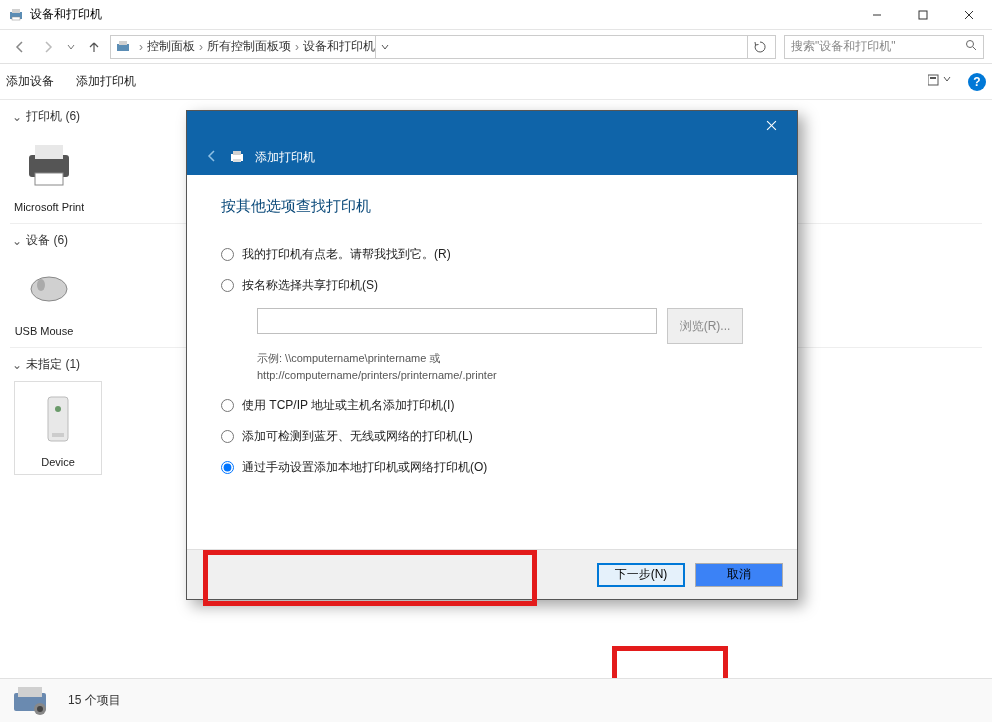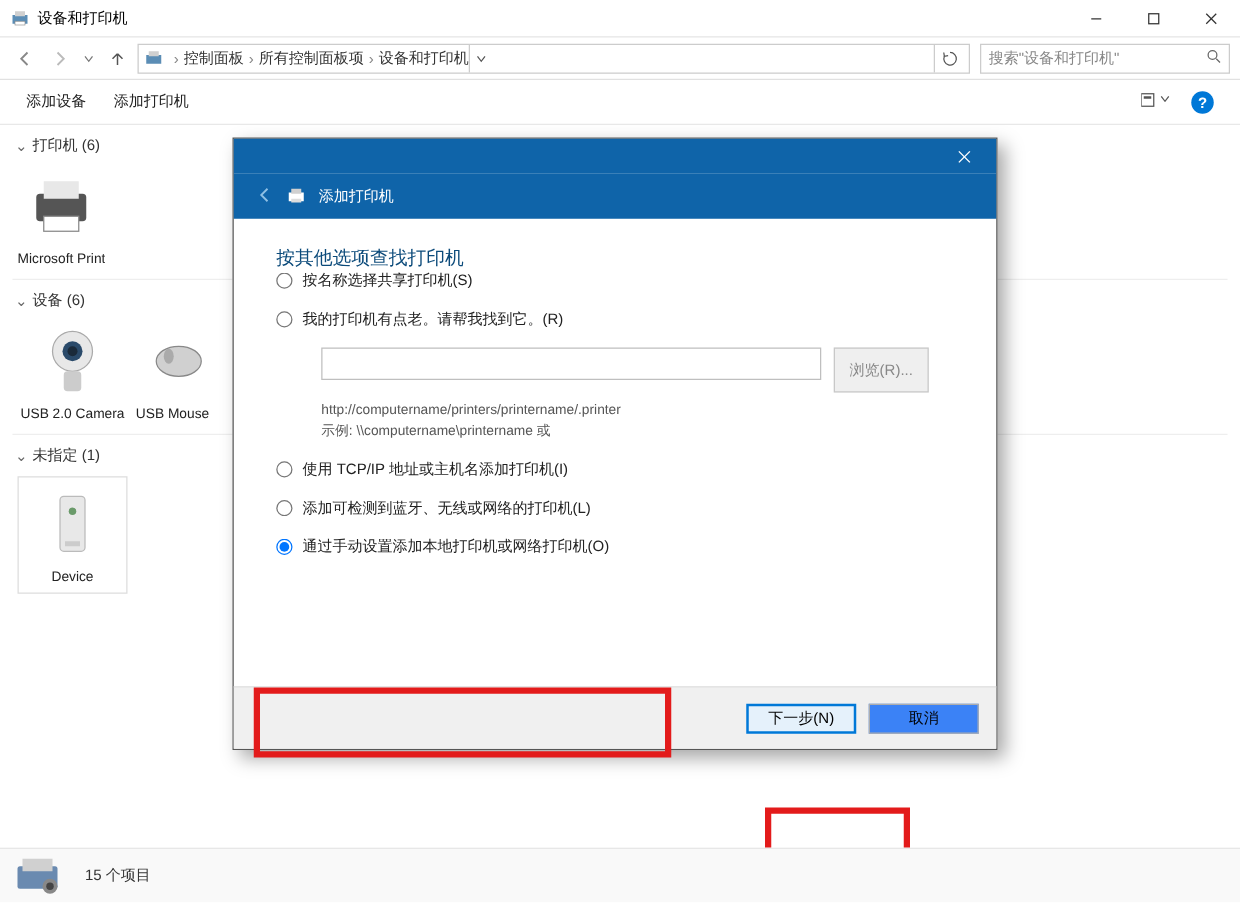--- a/index.html
+++ b/index.html
@@ -20,21 +20,21 @@
 .caret { width: 14px; height: 24px; display: flex; align-items: center; justify-content: center; color: #777; }
 .addressbar { flex: 1; height: 24px; border: 1px solid #ccc; display: flex; align-items: center; padding: 0 4px; font-size: 12px; color: #333; }
 .addressbar .aicon { width: 16px; height: 16px; margin-right: 4px; }
 .addressbar .sep { margin: 0 4px; color: #888; }
 .addr-refresh { width: 24px; height: 22px; border-left: 1px solid #ccc; margin-left: auto; display:flex; align-items:center; justify-content:center; }
 .addr-drop { width: 18px; height: 22px; border-left: 1px solid #ccc; display:flex; align-items:center; justify-content:center; }
 .searchbox { width: 200px; height: 24px; border: 1px solid #ccc; display: flex; align-items: center; padding: 0 6px; font-size: 12px; color: #888; margin-left: 4px; }
 .searchbox .sicon { margin-left: auto; color: #666; }
 
 
-.toolrow { height: 36px; display: flex; align-items: center; padding: 0 21px; border-bottom: 1px solid #e8e8e8; font-size: 12px; }
+.toolrow { height: 36px; display: flex; align-items: center; padding: 0 6px; border-bottom: 1px solid #e8e8e8; font-size: 12px; }
 .toolrow .tbtn { margin-right: 22px; color: #222; }
 .toolrow .tright { margin-left: auto; display: flex; align-items: center; gap: 16px; }
 .helpicon { width: 18px; height: 18px; border-radius: 50%; background: #0078d7; color: #fff; display:flex; align-items:center; justify-content:center; font-size: 12px; font-weight: bold; }
 
 
 .content { position: relative; height: 578px; overflow: hidden; background: #fff; }
 .section-hdr { padding: 8px 12px 4px; font-size: 12px; color: #333; display: flex; align-items: center; gap: 4px; }
 .section-hdr .chev { color: #666; }
 .grid { display: flex; flex-wrap: wrap; gap: 4px 6px; padding: 4px 14px 10px; }
 .device { width: 88px; text-align: center; font-size: 11px; color: #222; }
@@ -46,21 +46,21 @@
 .statusbar .sicon2 { width: 40px; height: 32px; }
 
 
 .dialog { position: absolute; left: 186px; top: 10px; width: 612px; height: 490px; background: #fff; border: 1px solid #555; box-shadow: 6px 6px 14px rgba(0,0,0,0.35); }
 .dlg-title { height: 28px; background: #0f64a9; display: flex; align-items: center; justify-content: flex-end; padding: 0 6px; }
 .dlg-close { width: 40px; height: 26px; display:flex; align-items:center; justify-content:center; color: #fff; }
 .dlg-header { height: 36px; background: #0f64a9; display: flex; align-items: center; padding: 0 18px; gap: 10px; color: #fff; font-size: 12px; }
 .dlg-back { color: #8fc0e4; }
 .dlg-picon { width: 16px; height: 16px; }
 .dlg-body { padding: 22px 34px 10px; font-size: 12px; color: #222; }
-.dlg-heading { color: #0b4a7a; font-size: 15px; font-weight: normal; }
+.dlg-heading { color: #0b4a7a; font-size: 15px; margin-bottom: 30px; font-weight: normal; }
 .opt { display: flex; align-items: flex-start; gap: 8px; margin-bottom: 14px; }
 .opt input[type=radio] { margin-top: 2px; }
 .inputrow { display: flex; gap: 10px; margin: 6px 0 6px 36px; }
 .inputrow input { width: 400px; height: 26px; border: 1px solid #bfbfbf; padding: 0 6px; font-size: 12px; }
 .browsebtn { width: 76px; height: 36px; font-size: 12px; background: #efefef; border: 1px solid #c8c8c8; color: #888; }
 .example { font-size: 11px; color: #555; margin: 2px 0 14px 36px; line-height: 1.5; }
 .redbox1 { position: absolute; left: 203px; top: 450px; width: 334px; height: 56px; border: 5px solid #e31b1b; pointer-events: none; }
 .redbox2 { position: absolute; left: 612px; top: 546px; width: 116px; height: 52px; border: 5px solid #e31b1b; pointer-events: none; }
 .dlg-footer { position: absolute; bottom: 0; left: 0; right: 0; height: 50px; border-top: 1px solid #dfdfdf; background: #f0f0f0; display: flex; align-items: center; justify-content: flex-end; padding: 0 14px; gap: 10px; }
 .dlg-footer button { width: 88px; height: 24px; font-size: 12px; border: 1px solid #adadad; background: #3b82f6; }
@@ -184,31 +184,20 @@
     </div>
     <div style="flex:1"></div>
   </div>
 
   <div class="divider"></div>
   <div class="section-hdr">
     <span class="chev">⌄</span>
     <span>设备 (6)</span>
   </div>
   <div class="grid">
-    <div class="device">
-      <div class="iconbox">
-        <svg width="50" height="56" viewBox="0 0 50 56">
-            <ellipse cx="25" cy="20" rx="16" ry="16" fill="#e8e8e8" stroke="#aaa"></ellipse>
-            <circle cx="25" cy="20" r="8" fill="#2a4a6a"></circle>
-            <circle cx="25" cy="20" r="4" fill="#1a2a3a"></circle>
-            <rect x="18" y="36" width="14" height="16" rx="3" fill="#ccc"></rect>
-          </svg>
-      </div>
-      <div>USB 2.0 Camera</div>
-    </div>
     <div class="device" style="width:60px;text-align:center;">
       <div class="iconbox">
         <svg width="50" height="40" viewBox="0 0 50 40">
             <ellipse cx="28" cy="20" rx="18" ry="12" fill="#d0d0d0" stroke="#888"></ellipse>
             <ellipse cx="20" cy="16" rx="4" ry="6" fill="#aaa"></ellipse>
           </svg>
       </div>
       <div style="overflow:hidden; white-space:nowrap;">USB Mouse</div>
     </div>
   </div>
@@ -253,34 +242,34 @@
             <rect x="4" y="10" width="8" height="3" fill="#ddd"></rect>
           </svg>
       </span>
       <span>添加打印机</span>
     </div>
     <div class="dlg-body">
       <h2 class="dlg-heading">按其他选项查找打印机</h2>
 
       <label class="opt">
         <input type="radio" name="findopt" style="">
+        <span>我的打印机有点老。请帮我找到它。(R)</span>
+      </label>
+
+      <label class="opt">
+        <input type="radio" name="findopt" style="">
         <span>按名称选择共享打印机(S)</span>
-      </label>
-
-      <label class="opt">
-        <input type="radio" name="findopt" style="">
-        <span>我的打印机有点老。请帮我找到它。(R)</span>
       </label>
       <div class="inputrow">
         <input type="text" value="" style="">
         <button class="browsebtn" disabled="">浏览(R)...</button>
       </div>
       <div class="example">
+        <div>示例: \\computername\printername 或</div>
         <div>http://computername/printers/printername/.printer</div>
-        <div>示例: \\computername\printername 或</div>
       </div>
 
       <label class="opt">
         <input type="radio" name="findopt" style="">
         <span>使用 TCP/IP 地址或主机名添加打印机(I)</span>
       </label>
 
       <label class="opt">
         <input type="radio" name="findopt" style="">
         <span>添加可检测到蓝牙、无线或网络的打印机(L)</span>

